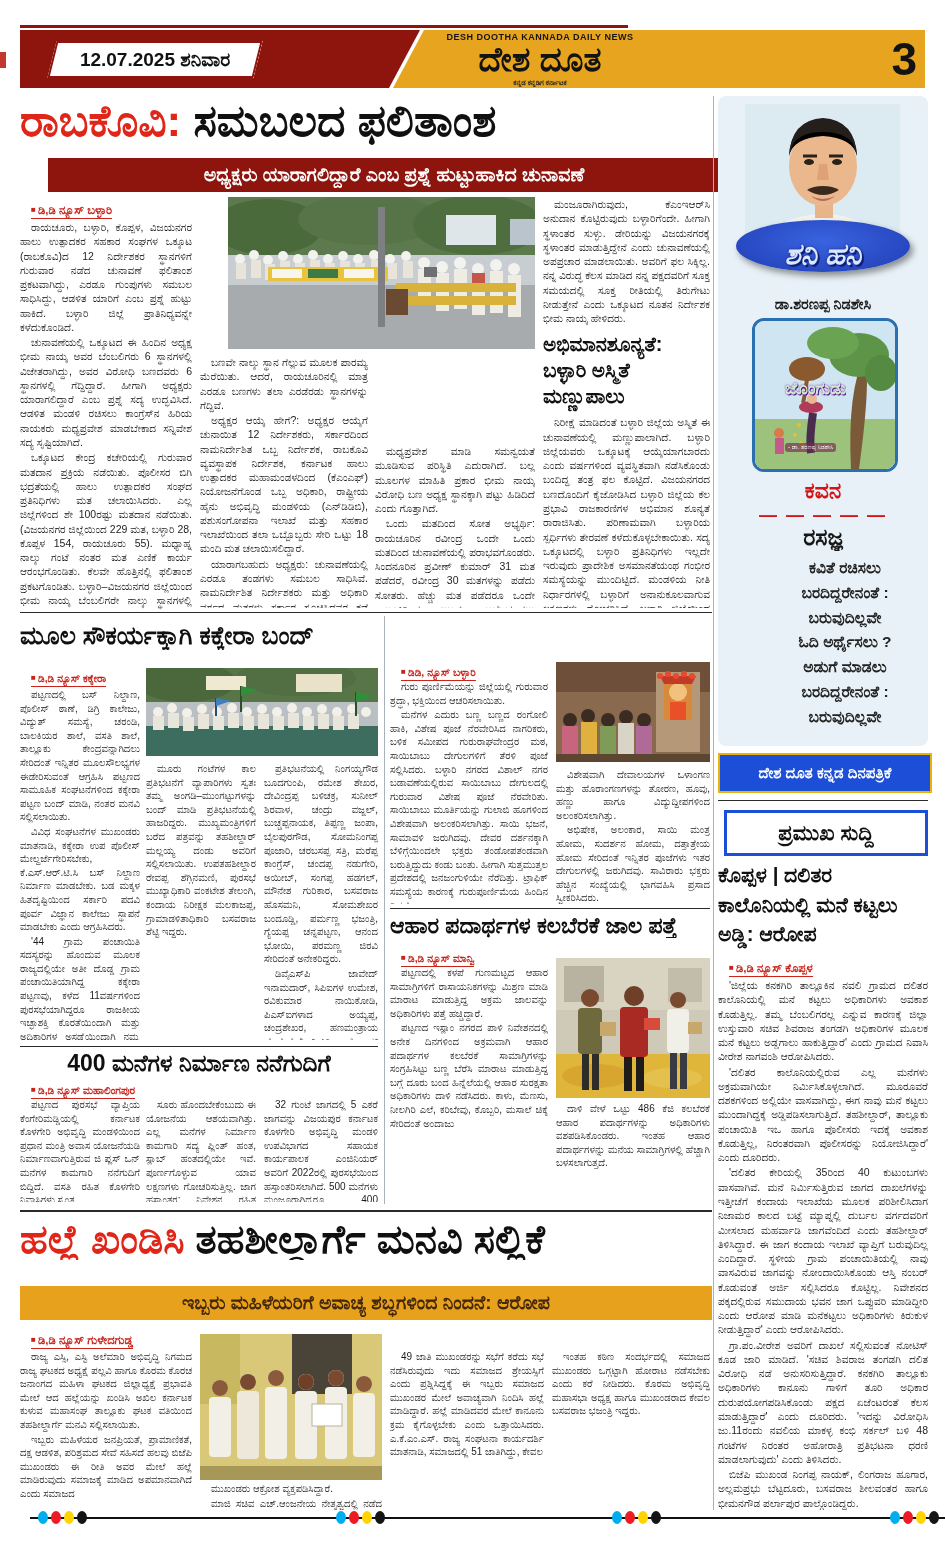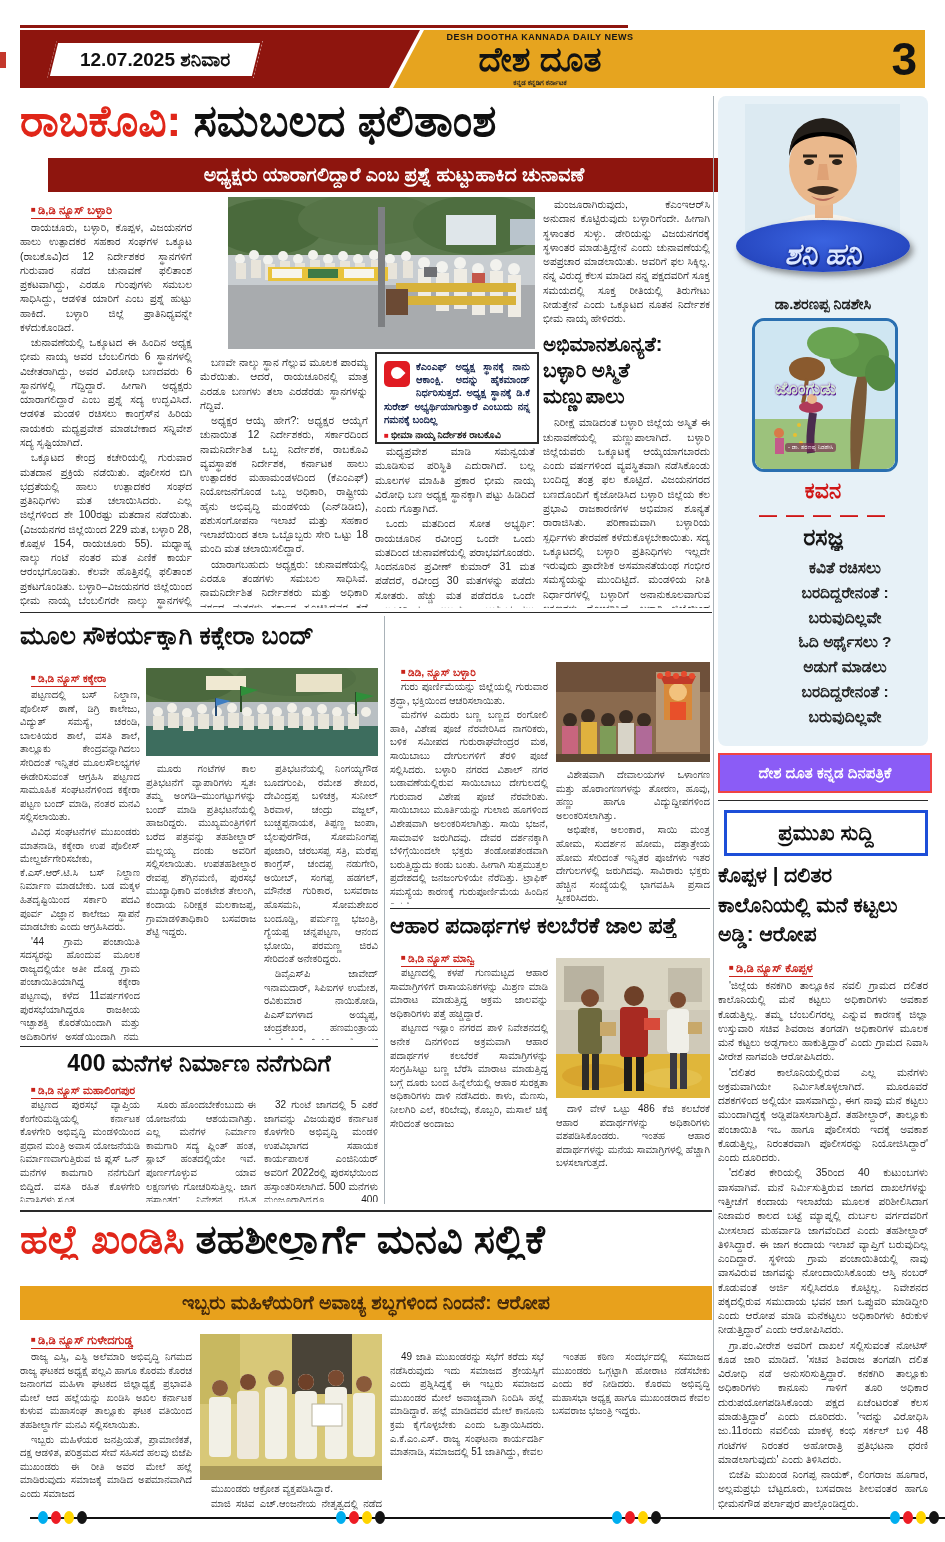--- a/index.html
+++ b/index.html
@@ -41,21 +41,21 @@
   .shani-ellipse{background:radial-gradient(ellipse at 50% 40%,#3a63e0,#1f3db4);border-radius:50%;box-shadow:3px 4px 6px rgba(60,60,60,.55);display:flex;align-items:center;justify-content:center;}
   .shani-text{font-weight:800;font-style:italic;font-size:29px;color:#dbe7ff;text-shadow:0 0 3px #13298f,2px 2px 0 #0d1f6e;}
   .side-author{font-weight:800;font-size:14.5px;color:#1c1c1c;}
   .bookcover{border:3px solid #2a6fb0;border-radius:12px;overflow:hidden;background:#dff0fa;}
   .book-title{font-weight:800;font-size:17px;color:#d2e8d2;text-shadow:0 0 2px #7b1fa2,1px 1px 0 #4a148c;}
   .book-credit{font-size:6px;color:#fff;background:rgba(120,40,80,.65);padding:1px 3px;border-radius:3px;}
   .kavana{color:#d01616;font-weight:800;font-size:22px;}
   .dashline{color:#d01616;font-weight:800;font-size:18px;letter-spacing:2px;}
   .rasajna{font-weight:800;font-size:23px;color:#161616;}
   .poem{font-weight:bold;font-size:15.5px;line-height:1.6;color:#222;padding-left:22px;}
-  .purplebar{background:#8b5cf6;border:2px solid #ef4444;color:#fff;font-weight:bold;font-size:15px;display:flex;align-items:center;justify-content:center;}
+  .purplebar{background:#1d4ed8;border:2px solid #eab308;color:#fff;font-weight:bold;font-size:15px;display:flex;align-items:center;justify-content:center;}
   .promukha{border:3px solid #1d4ed8;background:#fff;display:flex;align-items:center;justify-content:center;font-weight:800;font-size:21px;color:#111;}
   .kop-headline{font-weight:800;font-size:20.5px;line-height:1.45;color:#101010;}
   
   .footline{background:#111;}
   .dotgroup{display:flex;gap:3px;}
   .dot{width:10px;height:13px;border-radius:50%;}
   .dot.c1{background:#00aeef}.dot.c2{background:#ed1c24}.dot.c3{background:#ffd400}.dot.c4{background:#141414}
   .regmark{background:#c4372c;}
   svg{display:block;}
 </style>
@@ -154,25 +154,20 @@
       <rect x="158" y="92" width="22" height="26" fill="#6b4a34"></rect>
     </svg>
   </div>
 
   <div class="abs body-text" style="left:200px;top:355px;width:168px;height:253px;">
       <p>ಬಣವೇ ನಾಲ್ಕು ಸ್ಥಾನ ಗೆಲ್ಲುವ ಮೂಲಕ ಪಾರಮ್ಯ ಮೆರೆಯಿತು. ಆದರೆ, ರಾಯಚೂರಿನಲ್ಲಿ ಮಾತ್ರ ಎರಡೂ ಬಣಗಳು ತಲಾ ಎರಡೆರಡು ಸ್ಥಾನಗಳನ್ನು ಗೆದ್ದಿವೆ.</p>
       <p>ಅಧ್ಯಕ್ಷರ ಆಯ್ಕೆ ಹೇಗೆ?: ಅಧ್ಯಕ್ಷರ ಆಯ್ಕೆಗೆ ಚುನಾಯಿತ 12 ನಿರ್ದೇಶಕರು, ಸರ್ಕಾರದಿಂದ ನಾಮನಿರ್ದೇಶಿತ ಒಬ್ಬ ನಿರ್ದೇಶಕ, ರಾಬಕೊವಿ ವ್ಯವಸ್ಥಾಪಕ ನಿರ್ದೇಶಕ, ಕರ್ನಾಟಕ ಹಾಲು ಉತ್ಪಾದಕರ ಮಹಾಮಂಡಳದಿಂದ (ಕೆಎಂಎಫ್) ನಿಯೋಜನೆಗೊಂಡ ಒಬ್ಬ ಅಧಿಕಾರಿ, ರಾಷ್ಟ್ರೀಯ ಹೈನು ಅಭಿವೃದ್ಧಿ ಮಂಡಳಿಯ (ಎನ್‌ಡಿಡಿಬಿ), ಪಶುಸಂಗೋಪನಾ ಇಲಾಖೆ ಮತ್ತು ಸಹಕಾರ ಇಲಾಖೆಯಿಂದ ತಲಾ ಒಬ್ಬೊಬ್ಬರು ಸೇರಿ ಒಟ್ಟು 18 ಮಂದಿ ಮತ ಚಲಾಯಿಸಲಿದ್ದಾರೆ.</p>
       <p>ಯಾರಾಗಬಹುದು ಅಧ್ಯಕ್ಷರು: ಚುನಾವಣೆಯಲ್ಲಿ ಎರಡೂ ತಂಡಗಳು ಸಮಬಲ ಸಾಧಿಸಿವೆ. ನಾಮನಿರ್ದೇಶಿತ ನಿರ್ದೇಶಕರು ಮತ್ತು ಅಧಿಕಾರಿ ವರ್ಗದ ಮತಗಳು ಸರ್ಕಾರ ಸೂಚಿಸಿದವರ ಕಡೆ ಚಲಾವಣೆಗೊಳ್ಳುತ್ತವೆ. ಹೀಗಾಗಿ ಆಡಳಿತ ಮಂಡಳ ರಚನೆಯಲ್ಲಿ ಕಾಂಗ್ರೆಸ್‌ನ ಹಿರಿಯ ಮುಖಂಡರು</p>
     </div>
 
-  <div class="abs quote-box" style="left:375px;top:352px;width:146px;height:76px;">
-    <span class="quote-icon"></span>
-    <span>ಕೆಎಂಎಫ್ ಅಧ್ಯಕ್ಷ ಸ್ಥಾನಕ್ಕೆ ನಾನು ಆಕಾಂಕ್ಷಿ. ಅದನ್ನು ಹೈಕಮಾಂಡ್ ನಿರ್ಧರಿಸುತ್ತದೆ. ಅಧ್ಯಕ್ಷ ಸ್ಥಾನಕ್ಕೆ ಡಿ.ಕೆ ಸುರೇಶ್ ಅಭ್ಯರ್ಥಿಯಾಗುತ್ತಾರೆ ಎಂಬುದು ನನ್ನ ಗಮನಕ್ಕೆ ಬಂದಿಲ್ಲ</span>
-    <span class="quote-attr">ಭೀಮಾ ನಾಯ್ಕ ನಿರ್ದೇಶಕ ರಾಬಕೊವಿ</span>
-  </div>
   <div class="abs body-text" style="left:375px;top:444px;width:160px;height:164px;">
       <p>ಮಧ್ಯಪ್ರವೇಶ ಮಾಡಿ ಸಮನ್ವಯತೆ ಮೂಡಿಸುವ ಪರಿಸ್ಥಿತಿ ಎದುರಾಗಿದೆ. ಬಲ್ಲ ಮೂಲಗಳ ಮಾಹಿತಿ ಪ್ರಕಾರ ಭೀಮ ನಾಯ್ಕ ವಿರೋಧಿ ಬಣ ಅಧ್ಯಕ್ಷ ಸ್ಥಾನಕ್ಕಾಗಿ ಪಟ್ಟು ಹಿಡಿದಿದೆ ಎಂದು ಗೊತ್ತಾಗಿದೆ.</p>
       <p>ಒಂದು ಮತದಿಂದ ಸೋತ ಅಭ್ಯರ್ಥಿ: ರಾಯಚೂರಿನ ರವೀಂದ್ರ ಒಂದೇ ಒಂದು ಮತದಿಂದ ಚುನಾವಣೆಯಲ್ಲಿ ಪರಾಭವಗೊಂಡರು. ಸಿಂದನೂರಿನ ಪ್ರವೀಣ್ ಕುಮಾರ್ 31 ಮತ ಪಡೆದರೆ, ರವೀಂದ್ರ 30 ಮತಗಳನ್ನು ಪಡೆದು ಸೋತರು. ಹೆಚ್ಚು ಮತ ಪಡೆದರೂ ಒಂದೇ ತಾಲೂಕಿನಿಂದ ಇಬ್ಬರು ಆಯ್ಕೆಯಾಗಲು ಸಾಧ್ಯವಿಲ್ಲ</p>
     </div>
 
   <div class="abs body-text" style="left:543px;top:197px;width:167px;height:411px;">
     <div>
         <p>ಮಂಜೂರಾಗಿರುವುದು, ಕೆಎಂಇಆರ್‌ಸಿ ಅನುದಾನ ಕೊಟ್ಟಿರುವುದು ಬಳ್ಳಾರಿಗೆಂದೇ. ಹೀಗಾಗಿ ಸ್ಥಳಾಂತರ ಸುಳ್ಳು. ಡೇರಿಯನ್ನು ವಿಜಯನಗರಕ್ಕೆ ಸ್ಥಳಾಂತರ ಮಾಡುತ್ತಿದ್ದೇನೆ ಎಂದು ಚುನಾವಣೆಯಲ್ಲಿ ಅಪಪ್ರಚಾರ ಮಾಡಲಾಯಿತು. ಅವರಿಗೆ ಫಲ ಸಿಕ್ಕಿಲ್ಲ. ನನ್ನ ವಿರುದ್ಧ ಕೆಲಸ ಮಾಡಿದ ನನ್ನ ಪಕ್ಷದವರಿಗೆ ಸೂಕ್ತ ಸಮಯದಲ್ಲಿ ಸೂಕ್ತ ರೀತಿಯಲ್ಲಿ ತಿರುಗೇಟು ನೀಡುತ್ತೇನೆ ಎಂದು ಒಕ್ಕೂಟದ ನೂತನ ನಿರ್ದೇಶಕ ಭೀಮ ನಾಯ್ಕ ಹೇಳಿದರು.</p>
       </div>
     <div class="crosshead">ಅಭಿಮಾನಶೂನ್ಯತೆ: ಬಳ್ಳಾರಿ ಅಸ್ಮಿತೆ ಮಣ್ಣುಪಾಲು</div>
@@ -439,21 +434,21 @@
       <path d="M58 92 q-4 26 -2 40" stroke="#4a2c4e" stroke-width="8" fill="none"></path>
       <circle cx="57" cy="78" r="5" fill="#eab88c"></circle>
       <circle cx="24" cy="112" r="5" fill="#d87a4a"></circle>
         <rect x="20" y="117" width="9" height="16" fill="#c45a8a"></rect>
       <g fill="#e8c030">
           <circle cx="44" cy="104" r="2"></circle>
           <circle cx="40" cy="114" r="2"></circle>
           <circle cx="46" cy="122" r="2"></circle>
         </g>
     </svg>
-    <div class="abs book-title nowrap" style="left:4px;top:58px;padding-left:16px;">ಜೊಂಗುಡು</div>
+    <div class="abs book-title nowrap" style="left:14px;top:58px;padding-left:16px;">ಜೊಂಗುಡು</div>
     <div class="abs book-credit nowrap" style="left:30px;top:122px;">- ಡಾ. ಶರಣಪ್ಪ ನಿಡಶೇಸಿ</div>
   </div>
   <div class="abs center kavana nowrap" style="left:718px;top:478px;width:210px;">ಕವನ</div>
   <div class="abs center dashline nowrap" style="left:718px;top:505px;width:210px;">— — — — —</div>
   <div class="abs center rasajna nowrap" style="left:718px;top:524px;width:210px;">ರಸಜ್ಞ</div>
   <div class="abs center poem" style="left:718px;top:556px;width:210px;height:186px;overflow:hidden;">
       <div>ಕವಿತೆ ರಚಿಸಲು</div>
       <div>ಬರದಿದ್ದರೇನಂತೆ :</div>
       <div>ಬರುವುದಿಲ್ಲವೇ</div>
       <div>ಓದಿ ಅರ್ಥೈಸಲು ?</div>

